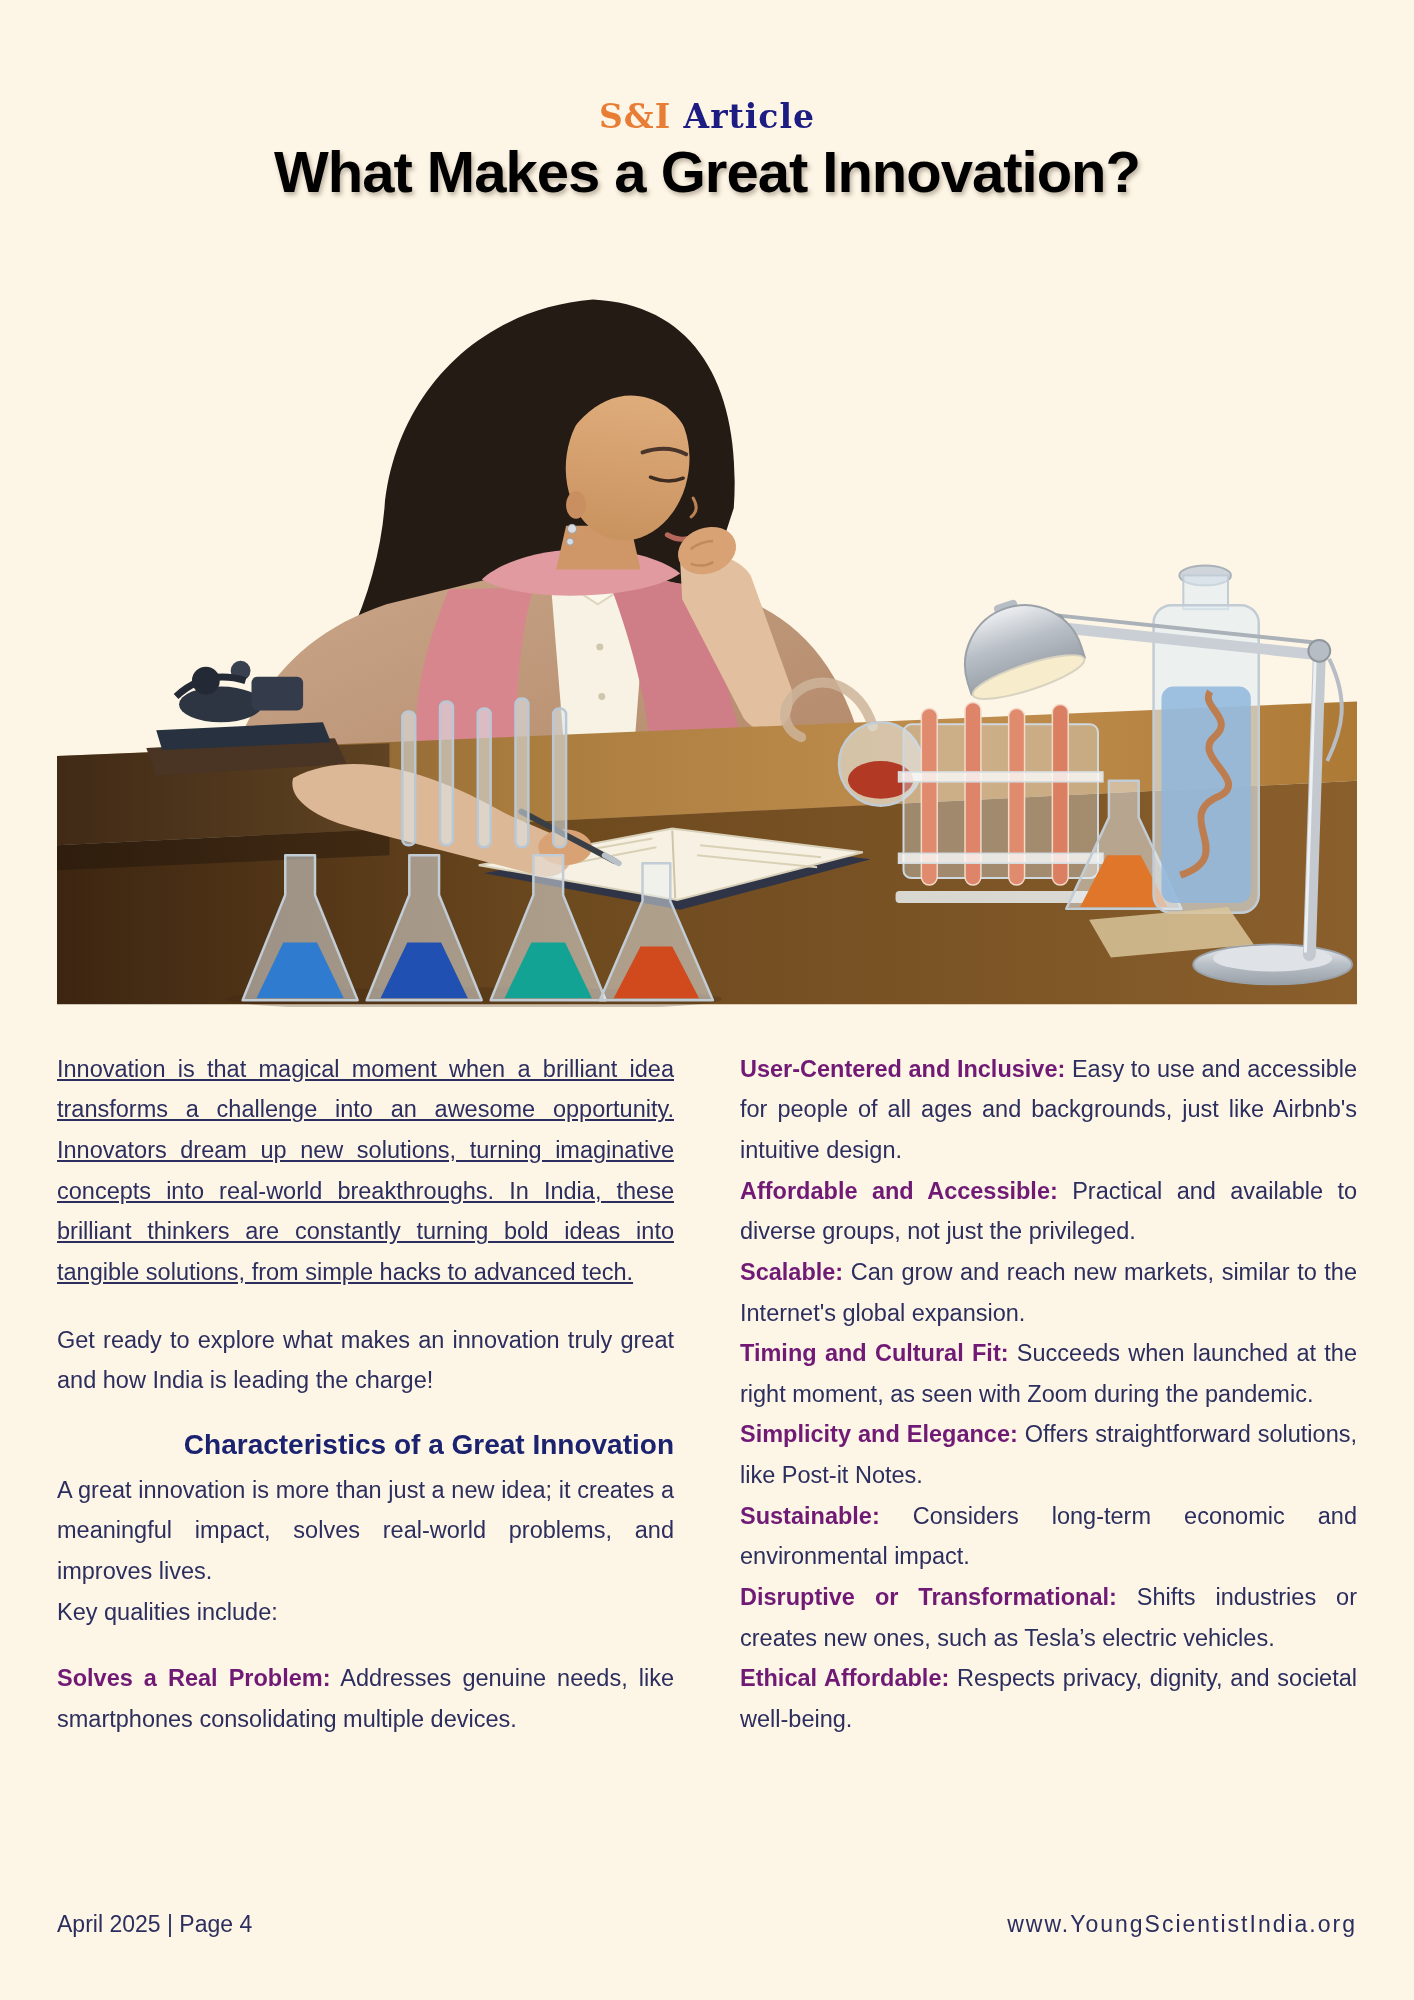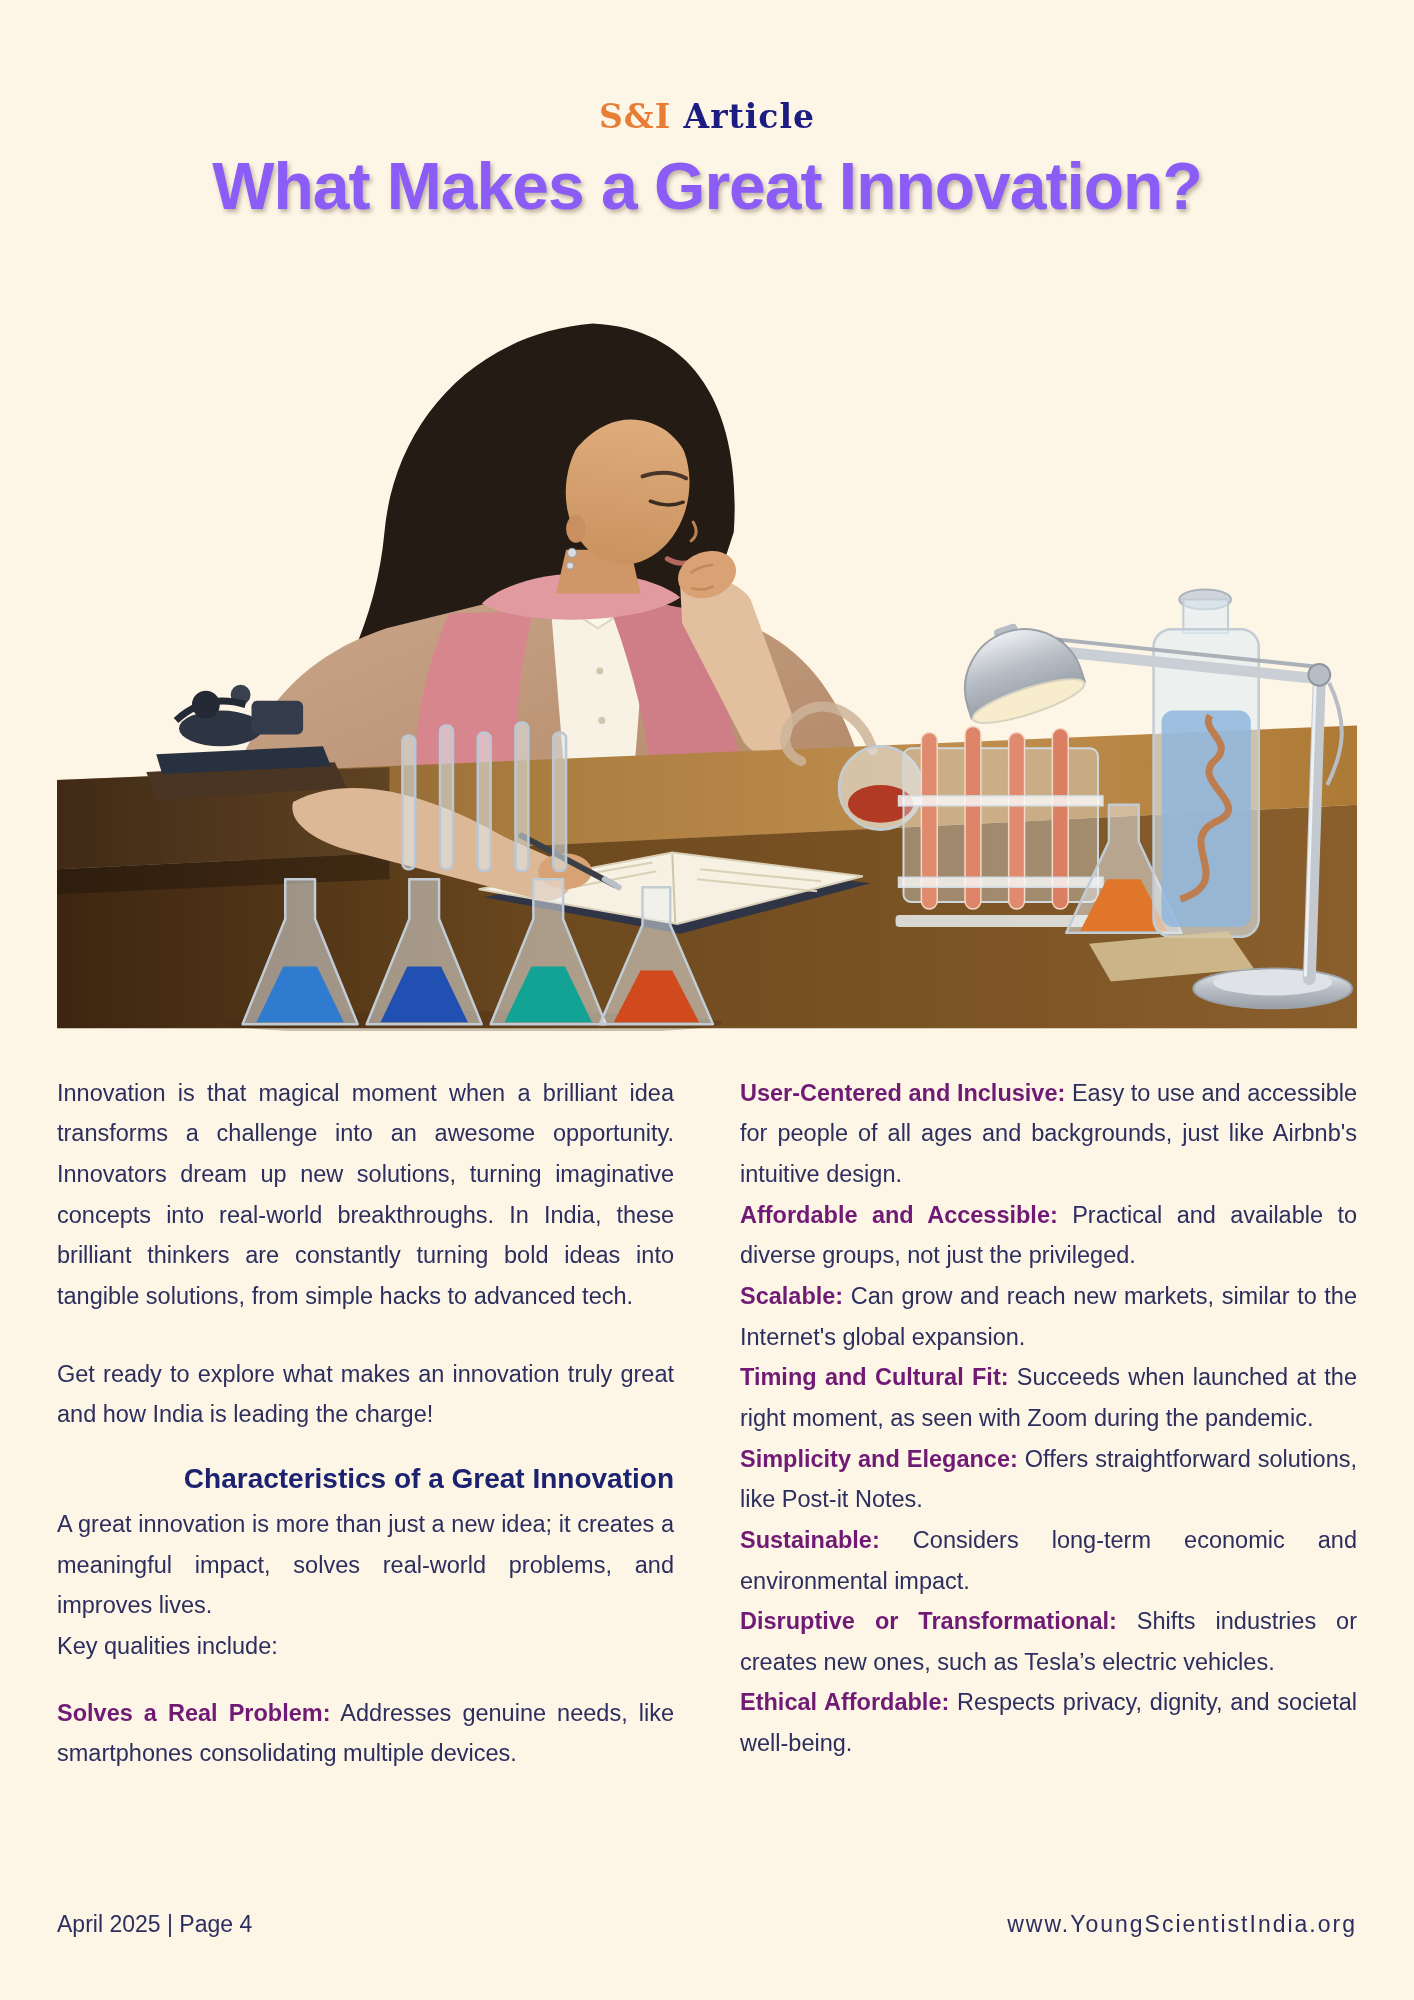--- a/index.html
+++ b/index.html
@@ -20,48 +20,48 @@
     text-align:center;
     font-family:"DejaVu Serif", serif;
     font-weight:bold;
     font-size:33px;
     letter-spacing:1px;
     line-height:1;
   }
   .kicker .brand{color:#e87e36;}
   .kicker .label{color:#1d1c82;}
   .title{
-    margin-top:17px;
+    margin-top:7px;
     text-align:center;
     font-weight:bold;
     font-stretch:condensed;
-    font-size:66px;
+    font-size:58px;
     letter-spacing:-1px;
     line-height:1.1;
-    color:#8b5cf6;
+    color:#000000;
     text-shadow:2px 3px 4px rgba(110,95,80,.45);
   }
   .hero{
     margin-top:14px;
     width:1300px;
     height:750px;
   }
   .cols{
     margin-top:38px;
     display:flex;
     gap:66px;
   }
   .col{
     flex:1;
     font-size:23.5px;
     line-height:1.73;
     text-align:justify;
   }
   .col p{margin:0;}
-  .col p.gap-after{margin-bottom:37px;}
+  .col p.gap-after{margin-bottom:27px;text-decoration:underline;}
   .col p.quality{margin-top:26px;}
   .rcol p{margin:0;}
   strong{color:#701a75;font-weight:bold;margin-top:44px;}
   h2.section-heading{
     margin:26px 0 8px 0;
     font-size:28px;
     line-height:1.25;
     color:#1b2270;
     text-align:right;
     font-weight:bold;

